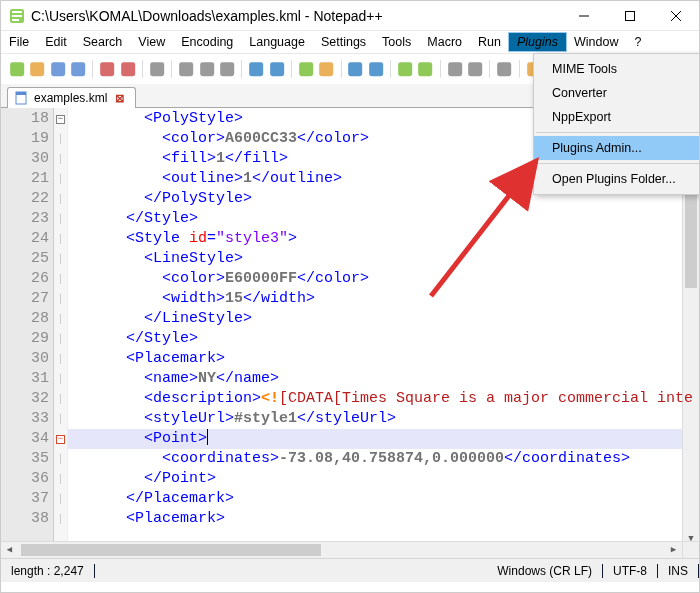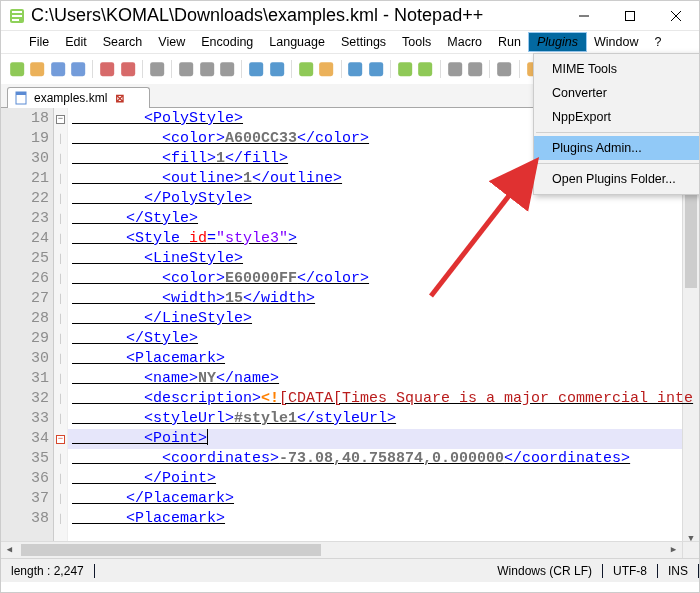--- a/index.html
+++ b/index.html
@@ -1,50 +1,50 @@
 <!DOCTYPE html>
 <html><head>
 <meta charset="utf-8">
 <style>
   * { margin: 0; padding: 0; box-sizing: border-box; }
   body { font-family: "Segoe UI", Tahoma, sans-serif; font-size: 12px; background: #fff; width: 700px; height: 593px; overflow: hidden; border: 1px solid #ccc; position: relative; }
 
   
   .titlebar { display: flex; align-items: center; height: 30px; padding: 0 0 0 8px; border-bottom: 1px solid #e8e8e8; }
   .titlebar .icon { width: 16px; height: 16px; margin-right: 6px; display: inline-flex; }
-  .titlebar .title { flex: 1; font-size: 18px; color: #000; }
+  .titlebar .title { flex: 1; font-size: 14px; color: #000; }
   .winbtns { display: flex; height: 100%; }
   .winbtn { width: 46px; height: 100%; display: flex; align-items: center; justify-content: center; color: #000; }
   .winbtn svg { width: 10px; height: 10px; }
 
   
-  .menubar { display: flex; align-items: center; padding: 0 20px; height: 22px; }
+  .menubar { display: flex; align-items: center; padding: 0 0; height: 22px; }
   .menuitem { padding: 2px 8px; font-size: 12.5px; color: #000; }
   .menuitem.active { background: #0369a1; outline: 1px solid #99c9ef; font-style: italic; }
 
   
   .toolbar { display: flex; align-items: center; gap: 4px; padding: 6px 8px; border-top: 1px solid #e8e8e8; }
   .tbtn { width: 18px; height: 18px; display: flex; align-items: center; justify-content: center; }
   .tsep { width: 1px; height: 18px; background: #ddd; margin: 0 2px; }
 
   
   .tabbar { display: flex; align-items: flex-end; padding: 0 6px; height: 24px; border-bottom: 1px solid #a7a7a7; background: #f4f4f4; }
-  .tab { display: flex; align-items: center; gap: 6px; padding: 3px 22px 3px 6px; background: #fff; border: 1px solid #a7a7a7; border-bottom: none; border-top-left-radius: 3px; border-top-right-radius: 3px; position: relative; top: 1px; }
+  .tab { display: flex; align-items: center; gap: 6px; padding: 3px 8px 3px 6px; background: #fff; border: 1px solid #a7a7a7; border-bottom: none; border-top-left-radius: 3px; border-top-right-radius: 3px; position: relative; top: 1px; }
   .tab .tabicon { width: 14px; height: 14px; }
   .tab .closex { color: #c0392b; font-weight: bold; font-size: 11px; padding: 0 2px; }
 
   
   .editor { display: flex; height: 450px; position: relative; font-family: Consolas, "Courier New", monospace; font-size: 15px; line-height: 20px; }
   .gutter { width: 53px; background: #e9e9e9; color: #8d8d8d; text-align: right; padding: 1px 4px 0 0; border-right: 1px solid #ccc; }
   .gutter div { height: 20px; }
   .fold { width: 14px; background: #f6f6f6; border-right: 1px solid #eee; padding-top: 1px; }
   .fold div { height: 20px; display: flex; align-items: center; justify-content: center; color: #555; font-size: 9px; }
   .fold .box { border: 1px solid #808080; width: 9px; height: 9px; line-height: 7px; text-align: center; font-size: 9px; background: #fff; }
   .fold .red { color: #d6472b; border-color: #d6472b; }
-  .code { flex: 1; padding: 1px 0 0 4px; white-space: pre; overflow: hidden; position: relative; text-decoration: underline; }
+  .code { flex: 1; padding: 1px 0 0 4px; white-space: pre; overflow: hidden; position: relative; }
   .code .ln { height: 20px; }
   .code .hl { background: #e6e6fa; position: absolute; left: 0; right: 0; height: 20px; z-index: 0; }
   .code .ln span { position: relative; z-index: 1; }
   .caret { display: inline-block; width: 1px; height: 16px; background: #000; vertical-align: middle; margin-bottom: 2px; }
 
   
   .t  { color: #0000ff; }
   .at { color: #ff0000; }
   .st { color: #8000ff; }
   .bk { color: #737373; font-weight: bold; }

